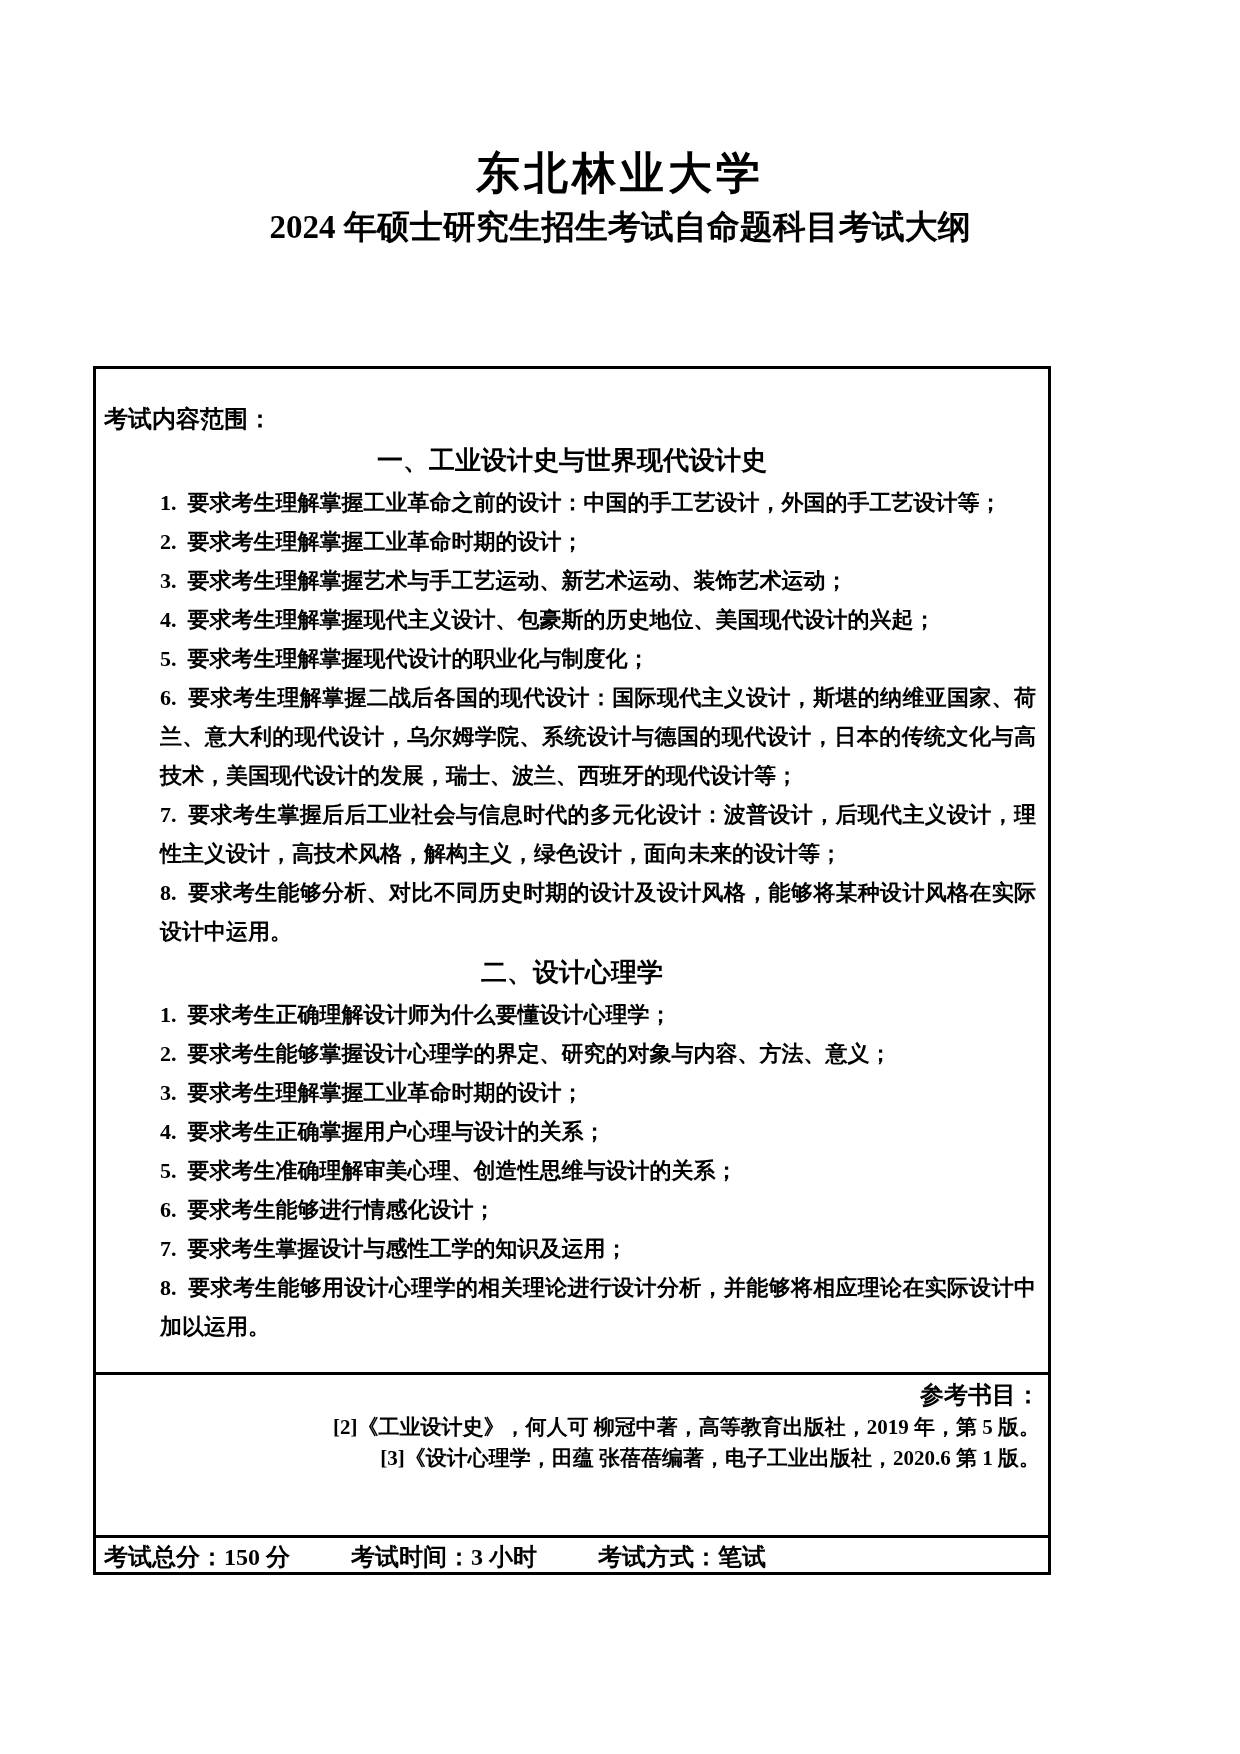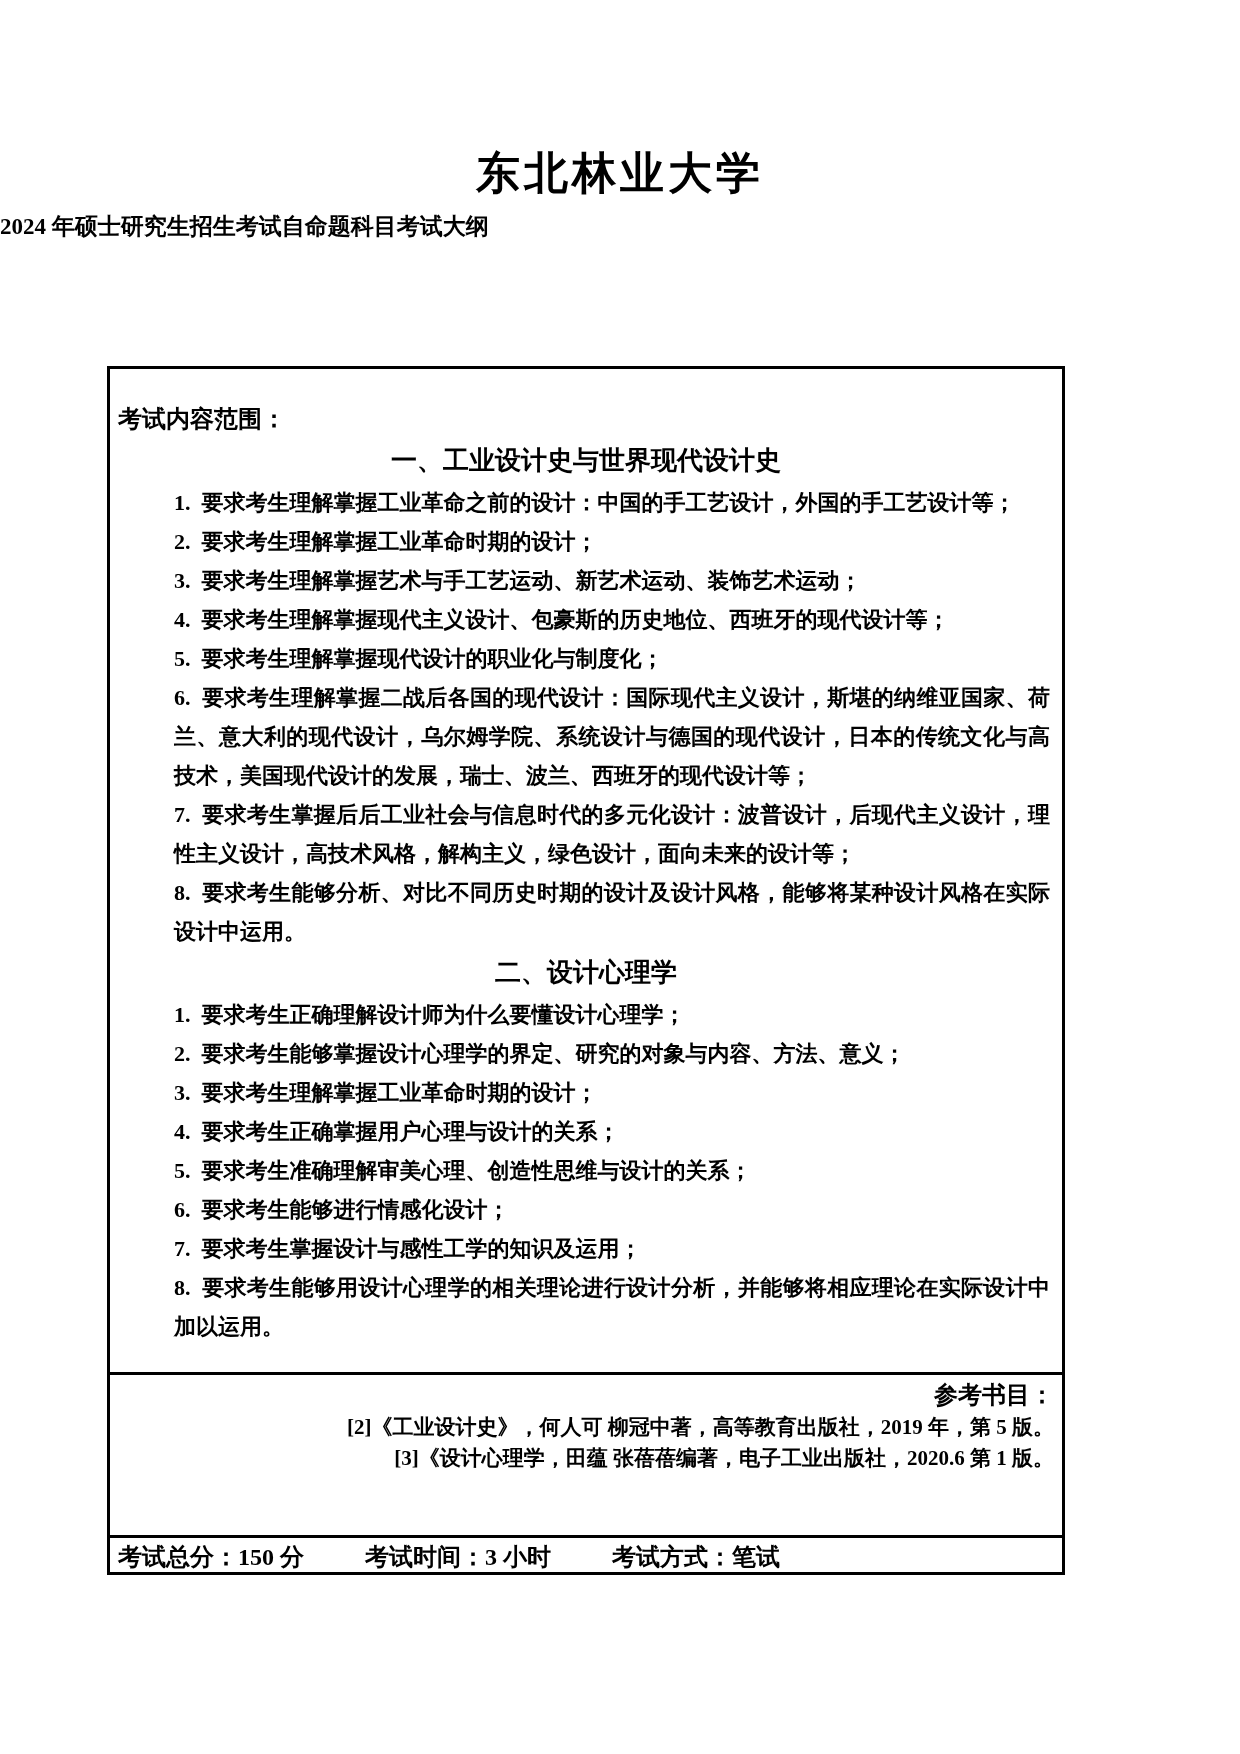--- a/index.html
+++ b/index.html
@@ -15,36 +15,37 @@
   .uni-title{
     margin:140px 0 0 0;
     text-align:center;
     font-size:44px;
     font-weight:700;
     letter-spacing:4px;
     line-height:52px;
   }
   .doc-subtitle{
     margin:6px 0 0 0;
-    font-size:23px;
+    text-align:center;
+    font-size:33px;
     font-weight:700;
     line-height:42px;
   }
   .code-line{
     margin:58px 0 0 240px;
     font-size:22px;
     font-weight:700;
     line-height:30px;
     display:flex;
     gap:58px;
   }
   .content-box{
     box-sizing:border-box;
     position:absolute;
-    left:107px;top:358px;
+    left:93px;top:358px;
     width:958px;height:1209px;
     border:3px solid #000000;
   }
   .scope{
     box-sizing:border-box;
     height:1003px;
     padding:30px 8px 0 8px;
     overflow:hidden;
   }
   .scope-title{
@@ -118,21 +119,21 @@
   <div class="content-box">
 
     <div class="scope">
       <div class="scope-title">考试内容范围：</div>
 
       <div class="sec-heading">一、工业设计史与世界现代设计史</div>
       <ol class="items">
         <li>要求考生理解掌握工业革命之前的设计：中国的手工艺设计，外国的手工艺设计等；</li>
         <li>要求考生理解掌握工业革命时期的设计；</li>
         <li>要求考生理解掌握艺术与手工艺运动、新艺术运动、装饰艺术运动；</li>
-        <li>要求考生理解掌握现代主义设计、包豪斯的历史地位、西班牙的现代设计等；</li>
+        <li>要求考生理解掌握现代主义设计、包豪斯的历史地位、美国现代设计的兴起；</li>
         <li>要求考生理解掌握现代设计的职业化与制度化；</li>
         <li>要求考生理解掌握二战后各国的现代设计：国际现代主义设计，斯堪的纳维亚国家、荷兰、意大利的现代设计，乌尔姆学院、系统设计与德国的现代设计，日本的传统文化与高技术，美国现代设计的发展，瑞士、波兰、西班牙的现代设计等；</li>
         <li>要求考生掌握后后工业社会与信息时代的多元化设计：波普设计，后现代主义设计，理性主义设计，高技术风格，解构主义，绿色设计，面向未来的设计等；</li>
         <li>要求考生能够分析、对比不同历史时期的设计及设计风格，能够将某种设计风格在实际设计中运用。</li>
       </ol>
 
       <div class="sec-heading">二、设计心理学</div>
       <ol class="items">
         <li>要求考生正确理解设计师为什么要懂设计心理学；</li>
         <li>要求考生能够掌握设计心理学的界定、研究的对象与内容、方法、意义；</li>

